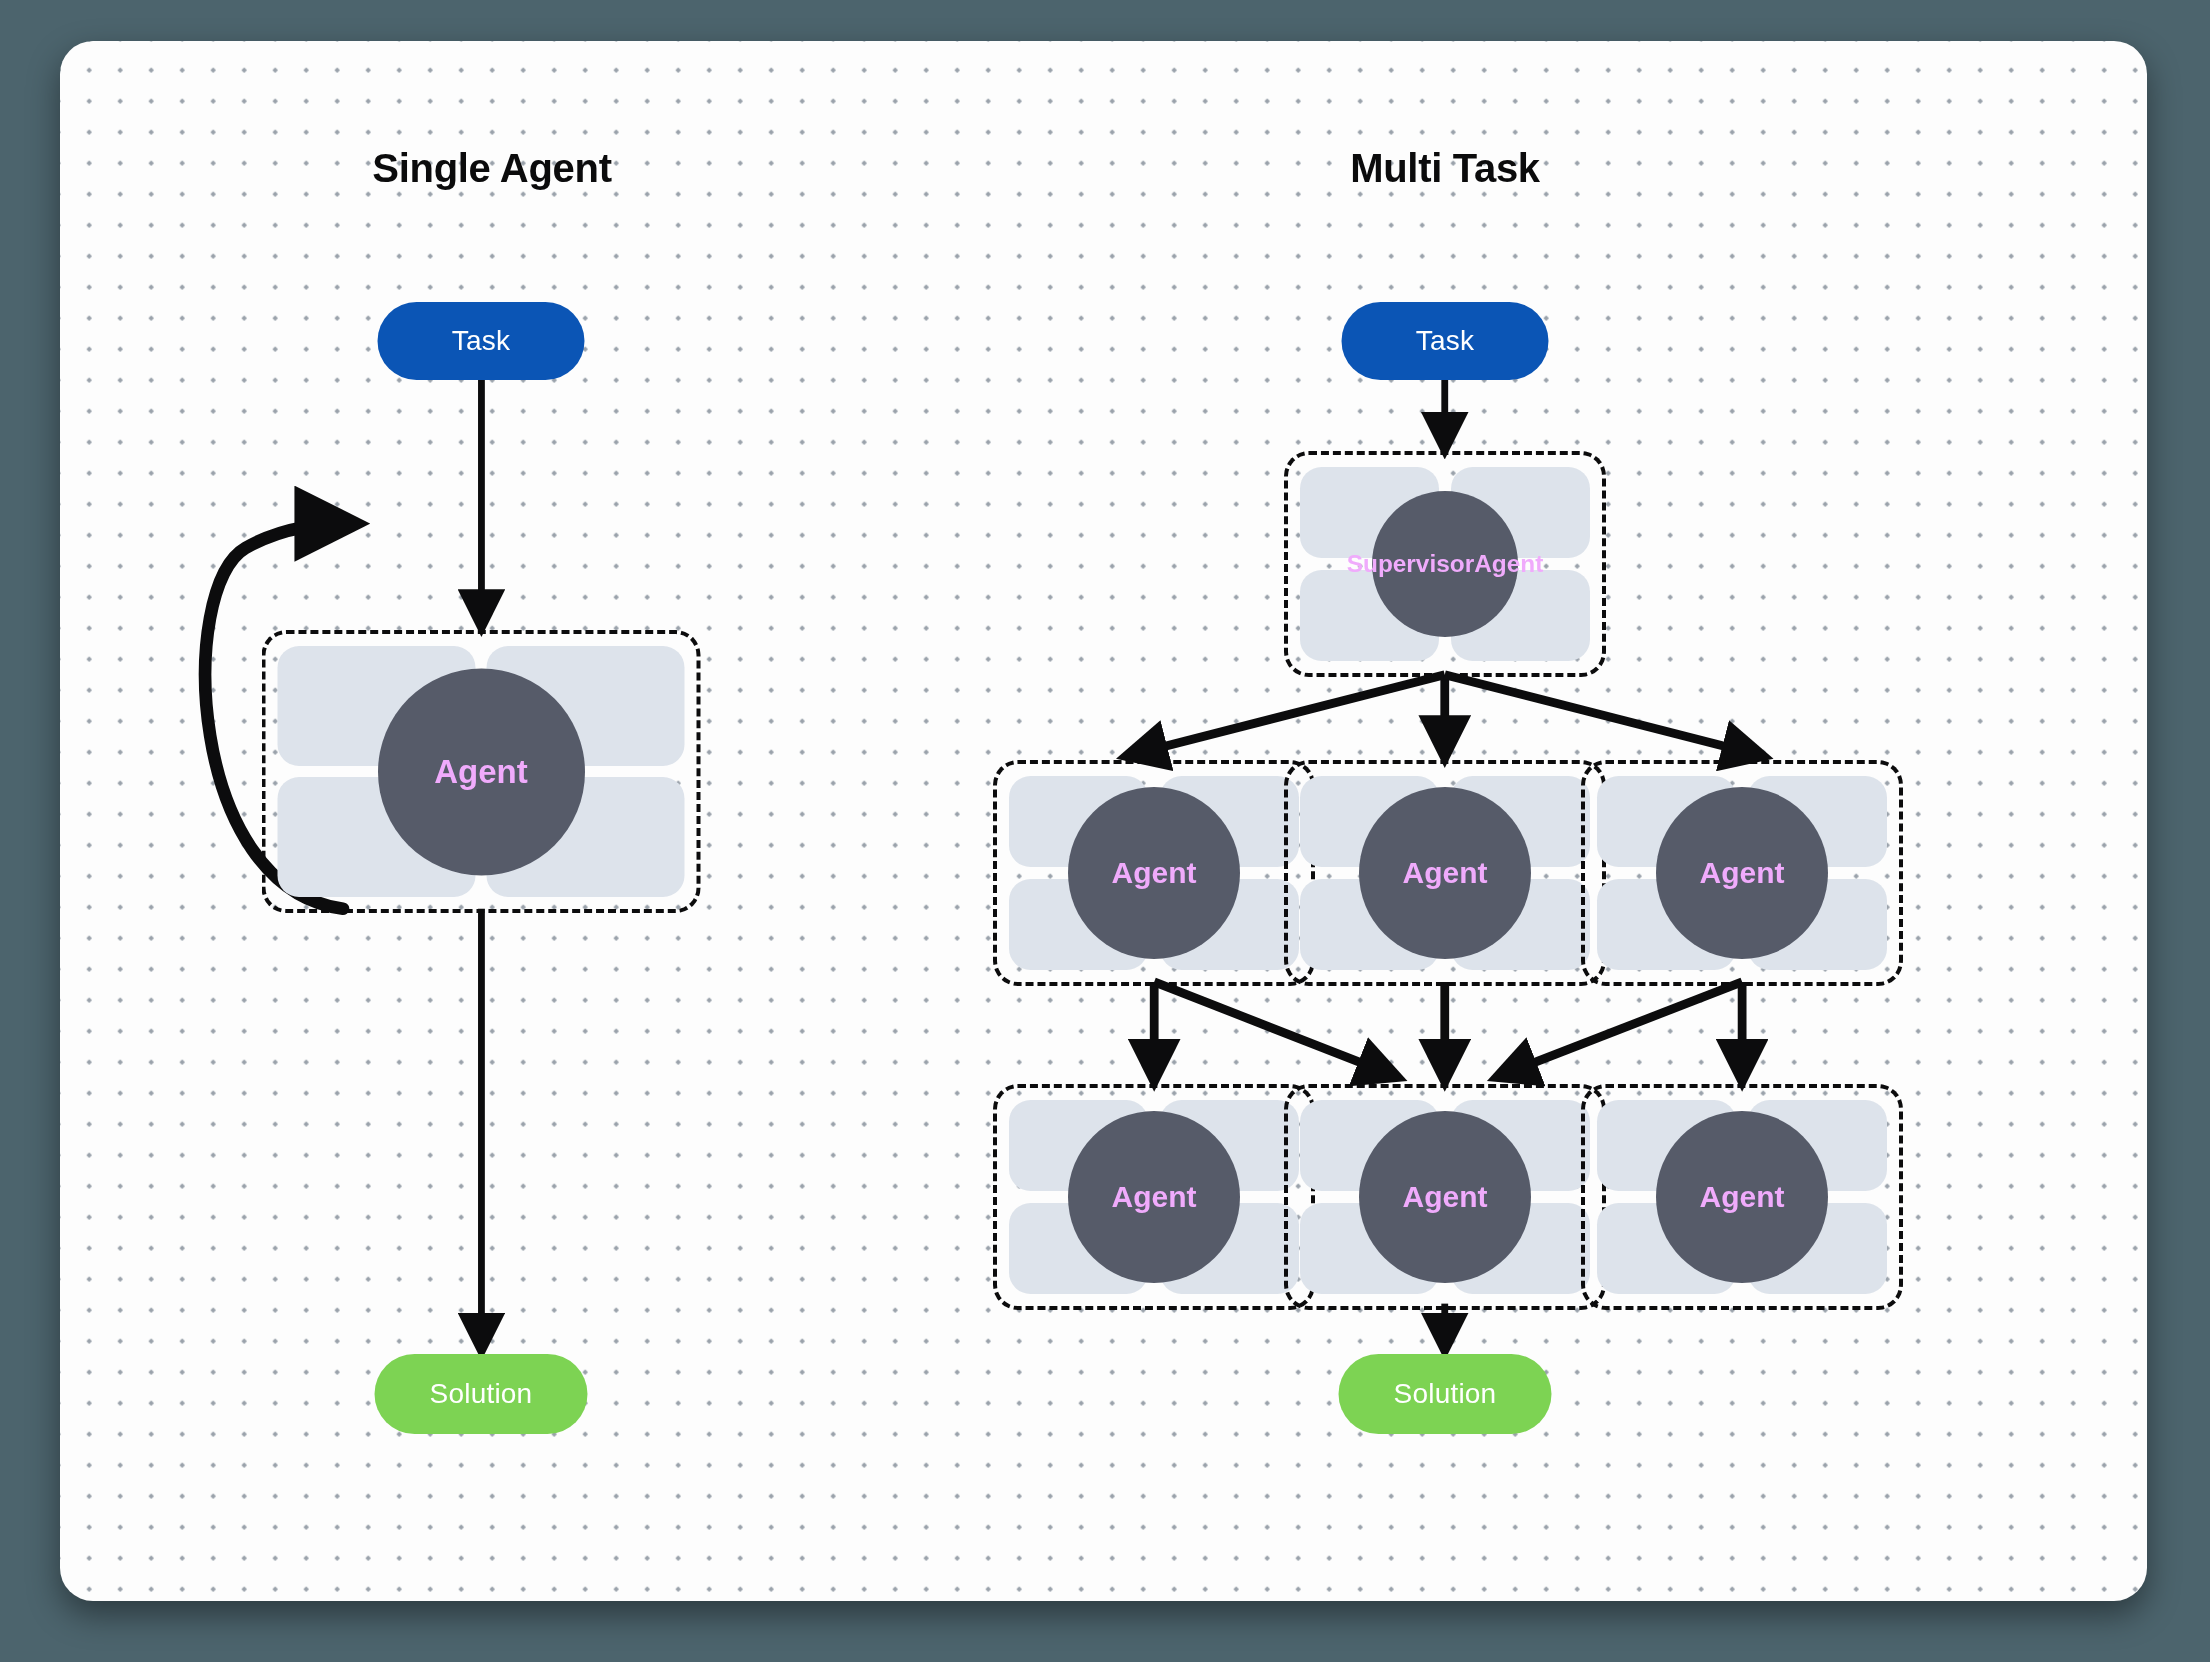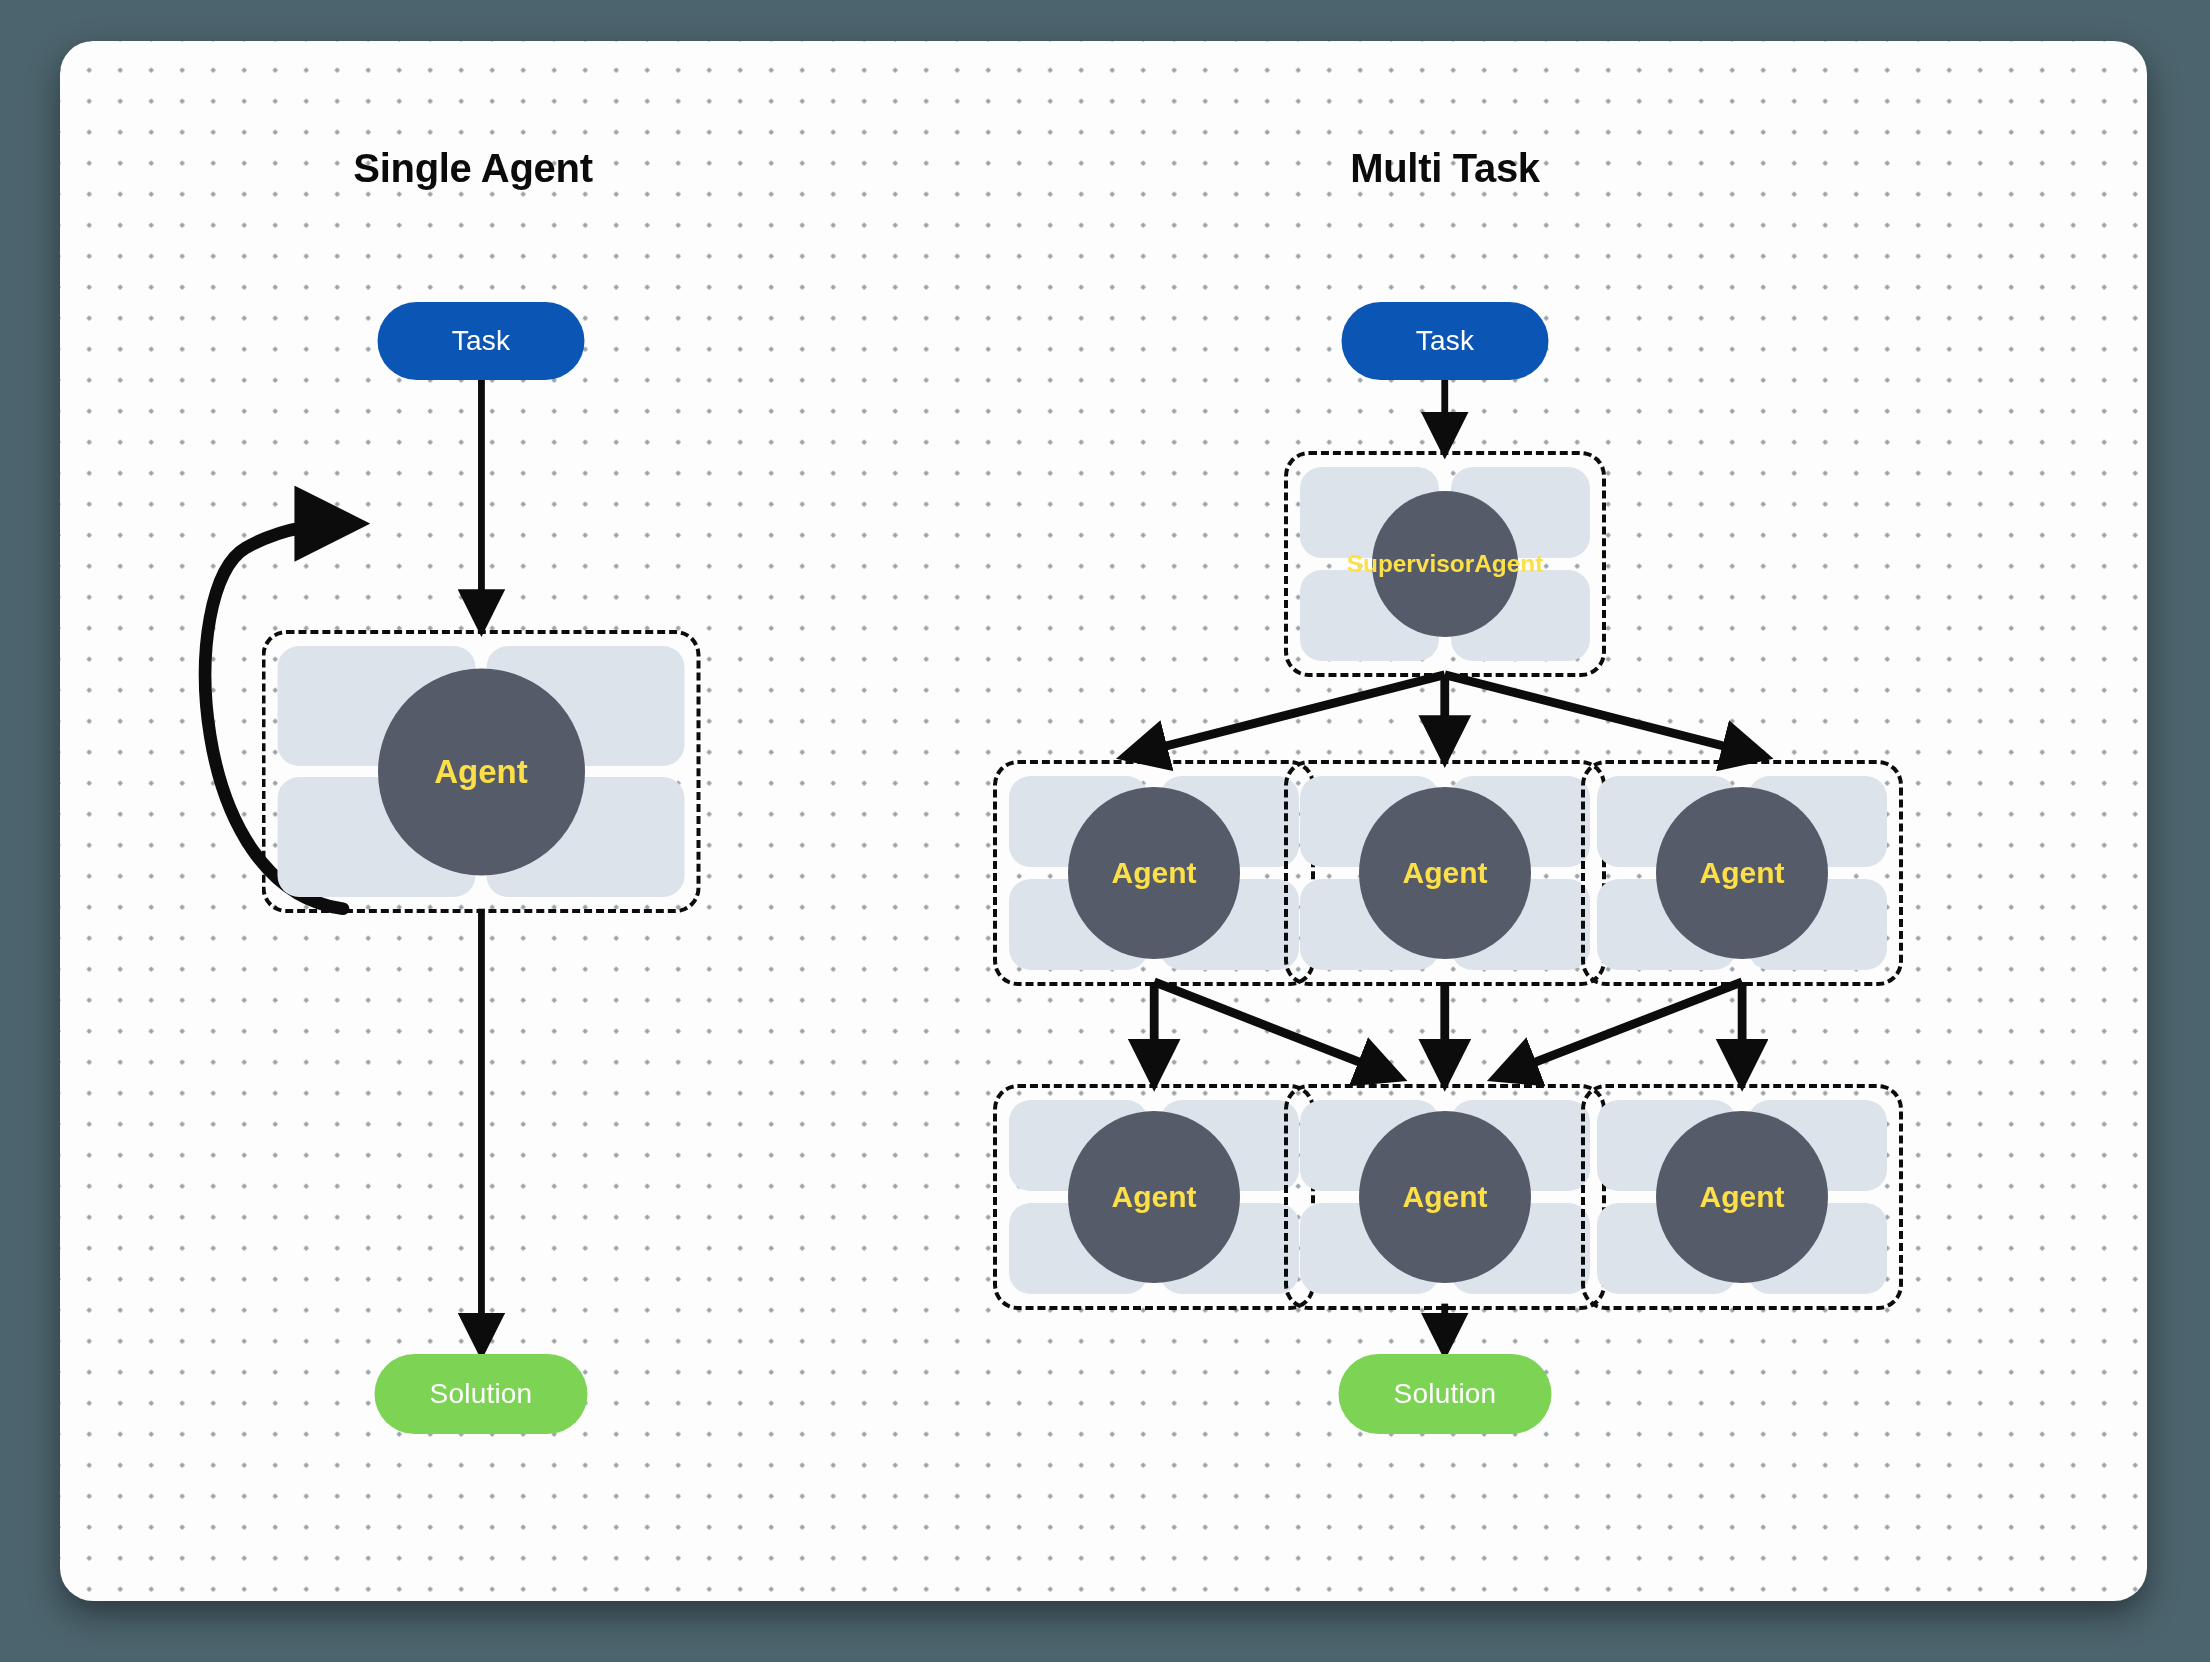--- a/index.html
+++ b/index.html
@@ -80,21 +80,21 @@
     position: absolute;
     left: 50%;
     top: 50%;
     transform: translate(-50%, -50%);
     border-radius: 50%;
     background: #565b69;
     display: flex;
     align-items: center;
     justify-content: center;
     text-align: center;
-    color: #fde047;
+    color: #f0abfc;
     font-weight: 700;
     line-height: 1.05;
   }
   .agent-circle.small  { width: 146px; height: 146px; font-size: 24.4px; }
   .agent-circle.medium { width: 172px; height: 172px; font-size: 30px; }
   .agent-circle.big    { width: 207px; height: 207px; font-size: 33px; }
 
   
   #edges {
     position: absolute;
@@ -134,21 +134,21 @@
     <line x1="1122" y1="965" x2="1122" y2="1065" stroke="#0c0c0d" stroke-width="9" marker-end="url(#arrowbig)"></line>
     <line x1="1420" y1="965" x2="1420" y2="1065" stroke="#0c0c0d" stroke-width="9" marker-end="url(#arrowbig)"></line>
     <line x1="1725" y1="965" x2="1725" y2="1065" stroke="#0c0c0d" stroke-width="9" marker-end="url(#arrowbig)"></line>
 
     <line x1="1122" y1="965" x2="1370" y2="1062" stroke="#0c0c0d" stroke-width="9" marker-end="url(#arrowbig)"></line>
     <line x1="1725" y1="965" x2="1475" y2="1062" stroke="#0c0c0d" stroke-width="9" marker-end="url(#arrowbig)"></line>
 
     <line x1="1420" y1="1295" x2="1420" y2="1342" stroke="#0c0c0d" stroke-width="7" marker-end="url(#arrow)"></line>
   </svg>
 
-  <div class="col-title" style="left:413px; top:105px;">Single Agent</div>
+  <div class="col-title" style="left:432px; top:105px;">Single Agent</div>
 
   <div class="pill task" style="left:421px; top:261px; width:207px; height:78px;">Task</div>
 
   <div class="agent-box" style="left:421px; top:589px; width:439px; height:283px;">
     <div class="tiles">
       <div class="tile"></div>
       <div class="tile"></div>
       <div class="tile"></div>
       <div class="tile"></div>
     </div>

